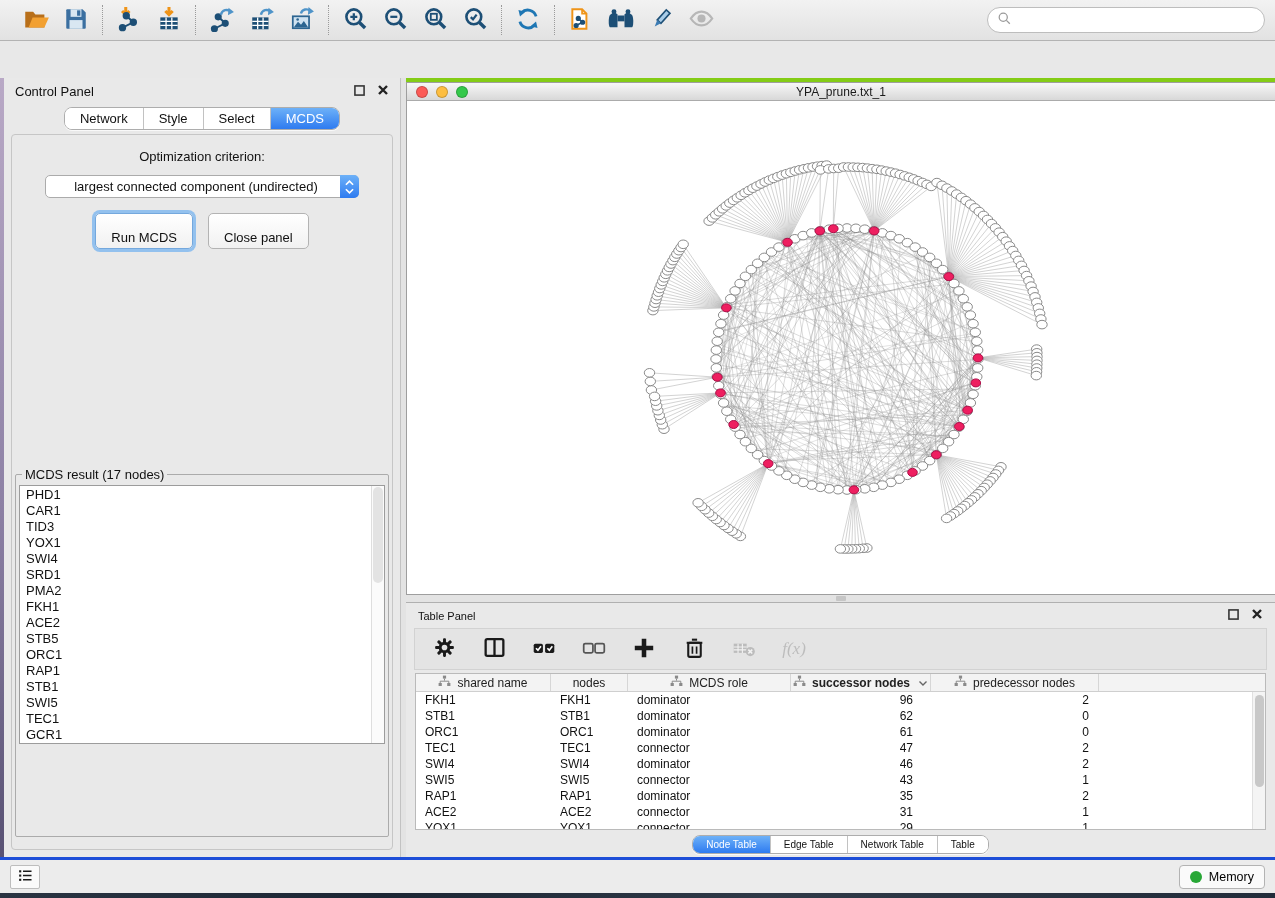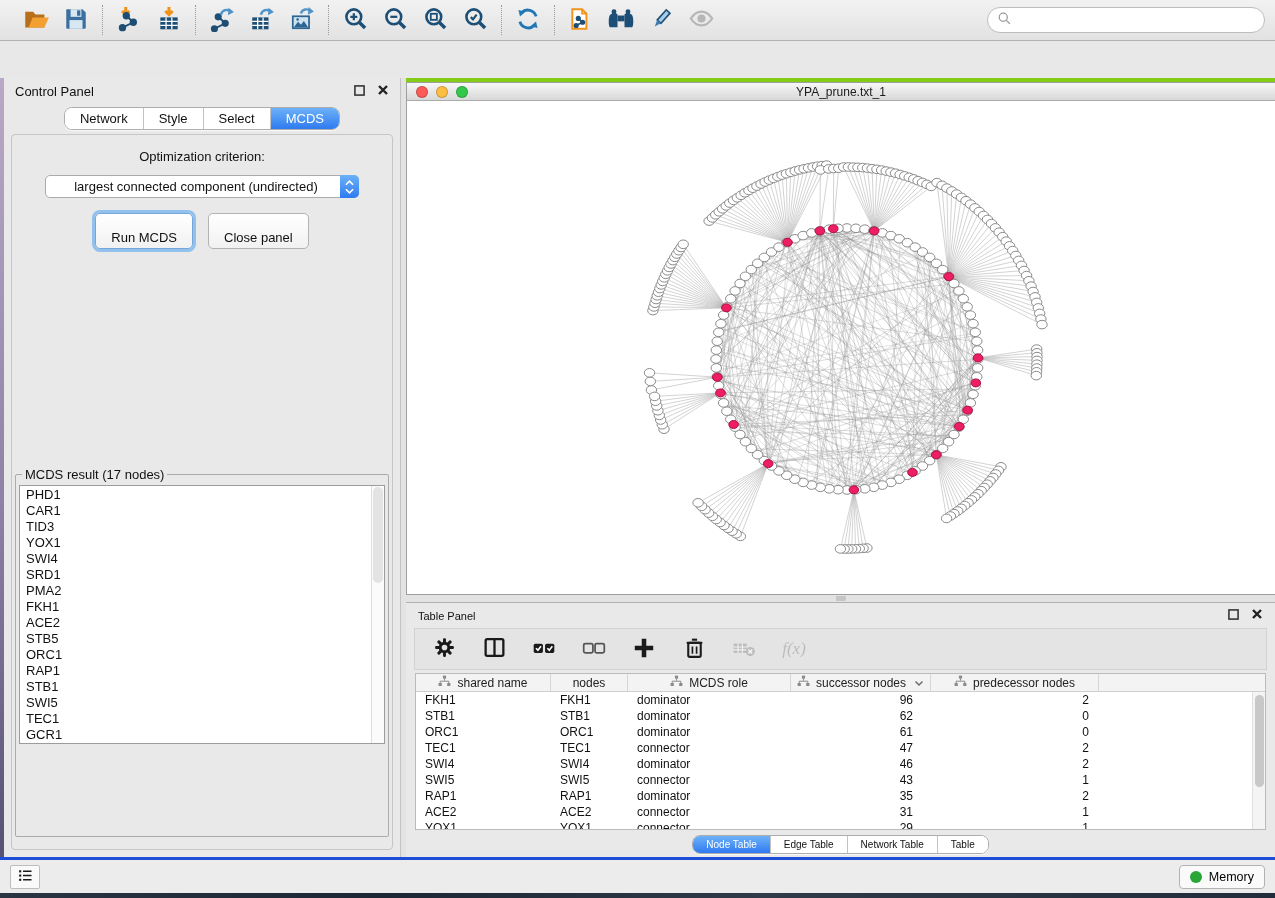--- a/index.html
+++ b/index.html
@@ -1230,21 +1230,21 @@
             </div>
             <div class="th" style="width: 163px;">
               <span><svg width="13" height="12" viewBox="0 0 13 12">
                   <path d="M6.5 3.6v2M2.2 8V6.2h8.6V8" fill="none" stroke="#8a8a8a" stroke-width="1"></path>
                   <rect x="4.9" y="0.6" width="3.2" height="3" fill="#8a8a8a"></rect>
                   <rect x="0.6" y="8" width="3.2" height="3" fill="#8a8a8a"></rect>
                   <rect x="9.2" y="8" width="3.2" height="3" fill="#8a8a8a"></rect>
                 </svg></span>
               <span>MCDS role</span>
             </div>
-            <div class="th" style="width: 140px;">
+            <div class="th" style="width: 140px; font-weight: bold;">
               <span><svg width="13" height="12" viewBox="0 0 13 12">
                   <path d="M6.5 3.6v2M2.2 8V6.2h8.6V8" fill="none" stroke="#8a8a8a" stroke-width="1"></path>
                   <rect x="4.9" y="0.6" width="3.2" height="3" fill="#8a8a8a"></rect>
                   <rect x="0.6" y="8" width="3.2" height="3" fill="#8a8a8a"></rect>
                   <rect x="9.2" y="8" width="3.2" height="3" fill="#8a8a8a"></rect>
                 </svg></span>
               <span>successor nodes</span>
               <span class="sort"><svg width="10" height="7" viewBox="0 0 10 7">
                   <path d="M1.5 1.5L5 5l3.5-3.5" fill="none" stroke="#666" stroke-width="1.4"></path>
                 </svg></span>

